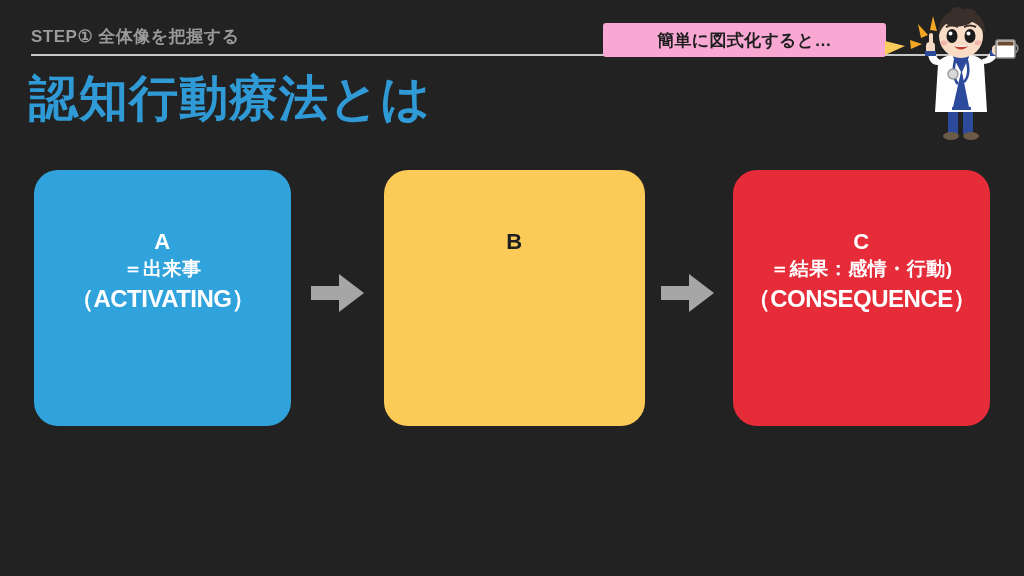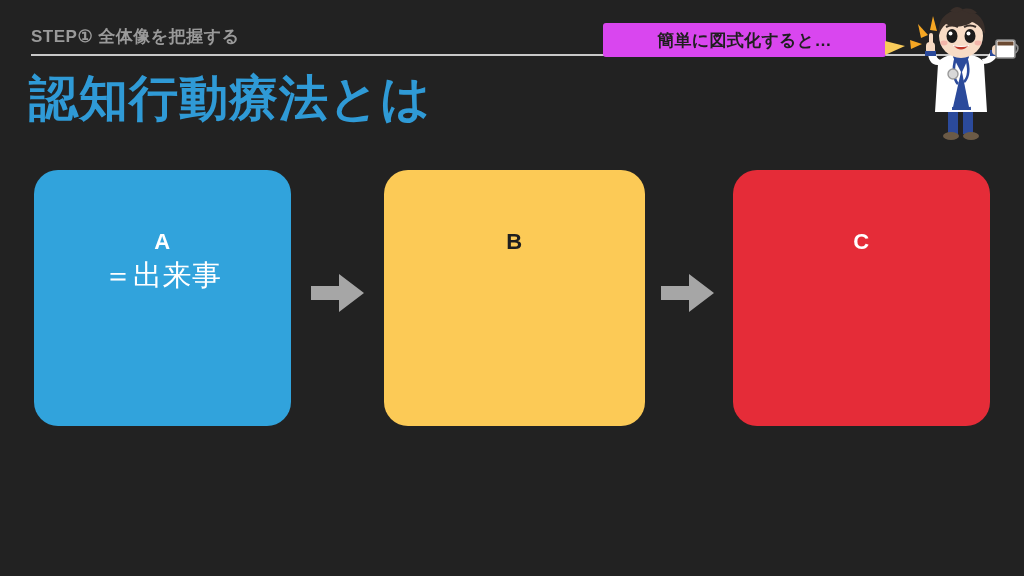--- a/index.html
+++ b/index.html
@@ -46,21 +46,21 @@
   
   .bubble-wrap {
     position:absolute;
     left:603px; top:23px;
     width:300px; height:34px;
   }
   .bubble {
     position:absolute;
     left:0; top:0;
     width:283px; height:34px;
-    background:#d946ef;
+    background:#f9a8d4;
     border-radius:3px;
     display:flex;
     align-items:center;
     justify-content:center;
   }
   .bubble-text {
     font-size:17px;
     font-weight:700;
     color:#1f1f1f;
     white-space:nowrap;
@@ -103,22 +103,22 @@
   .card-b { left:384px; width:261px; background:#fcca56; }
   .card-c { left:733px; width:257px; background:#e52c38; }
 
   .card-letter {
     font-size:22px;
     font-weight:700;
     line-height:1.25;
     letter-spacing:0.5px;
   }
   .card-main {
-    font-size:29px;
-    font-weight:400;
+    font-size:19px;
+    font-weight:700;
     line-height:1.32;
     white-space:nowrap;
     letter-spacing:0.5px;
   }
   .card-en {
     font-size:24px;
     font-weight:700;
     line-height:1.35;
     white-space:nowrap;
     letter-spacing:-0.5px;
@@ -212,28 +212,31 @@
       <ellipse cx="36" cy="41" rx="3.5" ry="2.4" fill="#f2a9a0" opacity="0.75"></ellipse>
       <ellipse cx="70" cy="41" rx="3.5" ry="2.4" fill="#f2a9a0" opacity="0.75"></ellipse>
     </svg>
   </div>
 
   <div class="flow">
 
     <div class="card card-a">
       <span class="card-letter light-text">A</span>
       <span class="card-main light-text">＝出来事</span>
+      <span class="card-en light-text">（ACTIVATING）</span>
     </div>
 
     <div class="card card-b">
       <span class="card-letter dark-text">B</span>
     </div>
 
     <div class="card card-c">
       <span class="card-letter light-text">C</span>
+      <span class="card-main light-text">＝結果：感情・行動)</span>
+      <span class="card-en light-text">（CONSEQUENCE）</span>
     </div>
   </div>
 
   <div class="arrow arrow-1">
     <svg viewBox="0 0 53 40" width="53" height="40" xmlns="http://www.w3.org/2000/svg">
       <path d="M0 13 L28 13 L28 1 L53 20 L28 39 L28 27 L0 27 Z" fill="#a6a6a6"></path>
     </svg>
   </div>
 
   <div class="arrow arrow-2">

